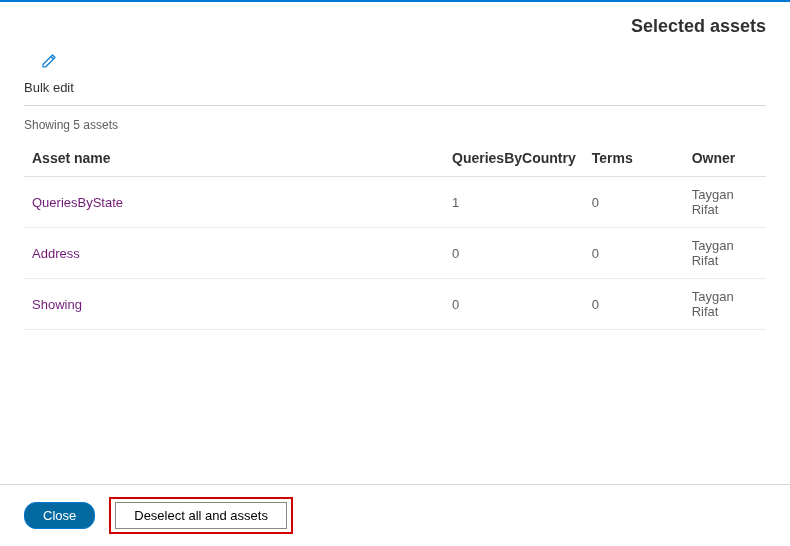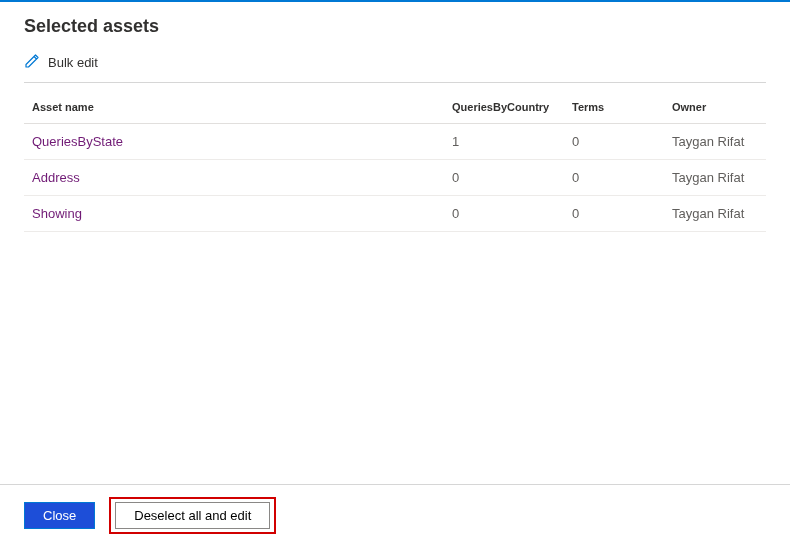--- a/index.html
+++ b/index.html
@@ -14,51 +14,53 @@
       border-top: 2px solid #0078d4;
     }
     .panel {
       padding: 14px 24px 0 24px;
     }
     .title {
       font-size: 18px;
       font-weight: 600;
       color: #323130;
       margin-bottom: 10px;
+      text-align: right;
     }
     .toolbar {
       display: flex;
       align-items: center;
       gap: 8px;
       padding: 6px 0 10px 0;
       border-bottom: 1px solid #d6d6d6;
     }
     .bulk-edit {
       display: flex;
       align-items: center;
       gap: 8px;
       cursor: pointer;
       color: #323130;
       font-size: 13px;
+      flex-direction: column;
     }
     .bulk-edit svg { width: 16px; height: 16px; stroke: #0078d4; fill: none; }
     .count {
       margin-top: 12px;
       font-size: 12px;
       color: #605e5c;
     }
     .table {
       width: 100%;
       margin-top: 8px;
       border-collapse: collapse;
     }
     .table th {
       text-align: left;
       font-weight: 600;
-      font-size: 11px;
+      font-size: 14px;
       color: #323130;
       padding: 10px 8px;
       border-bottom: 1px solid #e1dfdd;
     }
     .table td {
       padding: 10px 8px;
       border-bottom: 1px solid #edebe9;
       font-size: 13px;
       color: #605e5c;
     }
@@ -83,23 +85,24 @@
       font-size: 13px;
       padding: 5px 18px;
       border: 1px solid #8a8886;
       background: #fff;
       cursor: pointer;
       font-family: inherit;
       min-width: 70px;
       text-align: center;
     }
     .btn-primary {
-      background: #1d4ed8;
+      background: #0369a1;
       border-color: #0078d4;
       color: #fff;
+      border-radius: 12px;
     }
     .highlight-box {
       border: 2px solid #d10000;
       padding: 3px 4px;
       display: inline-block;
     }
     .highlight-box .btn { border-color: #8a8886; }
   </style>
 </head>
 <body>
@@ -111,20 +114,21 @@
     <div class="bulk-edit">
       <span>
         <svg viewBox="0 0 16 16">
             <path d="M2 11.5 L10 3.5 L12.5 6 L4.5 14 L2 14 Z M10 3.5 L11.5 2 L14 4.5 L12.5 6" stroke-width="1.2" stroke-linejoin="round"></path>
           </svg>
       </span>
       <span>Bulk edit</span>
     </div>
   </div>
 
+  <div class="count">Showing 5 assets</div>
 
   <table class="table">
     <thead>
       <tr>
         <th class="col-name">Asset name</th>
         <th class="col-class">QueriesByCountry</th>
         <th class="col-terms">Terms</th>
         <th class="col-owner">Owner</th>
       </tr>
     </thead>
@@ -147,15 +151,15 @@
           <td>0</td>
           <td>Taygan Rifat</td>
         </tr>
       </tbody>
   </table>
 </div>
 
 <div class="footer">
   <button class="btn btn-primary">Close</button>
   <span class="highlight-box">
-    <button class="btn">Deselect all and edit</button>
+    <button class="btn">Deselect all and assets</button>
   </span>
 </div>
 
 </body></html>

